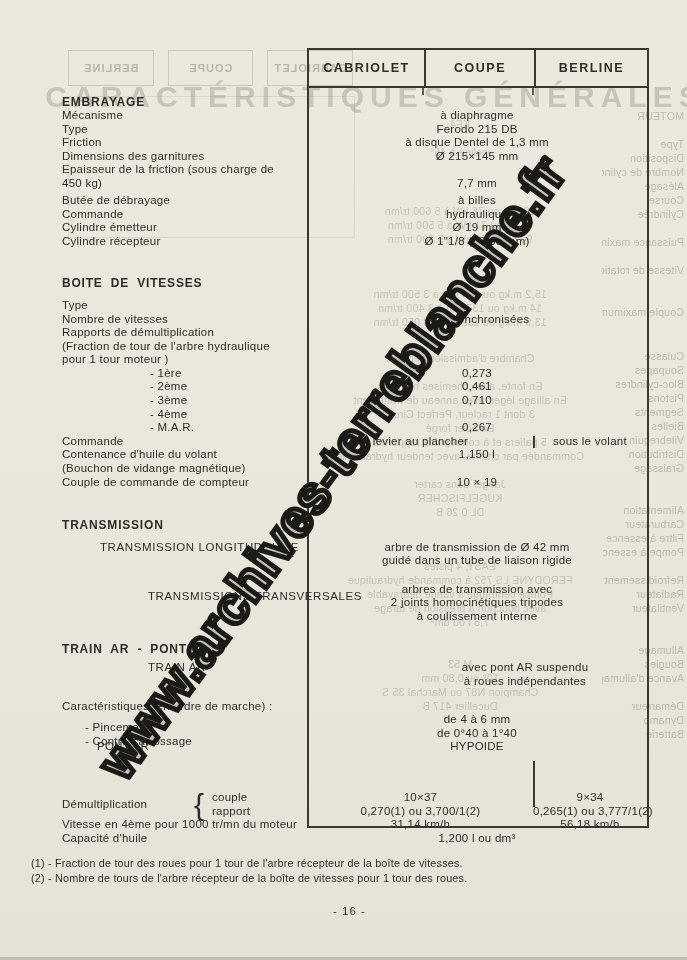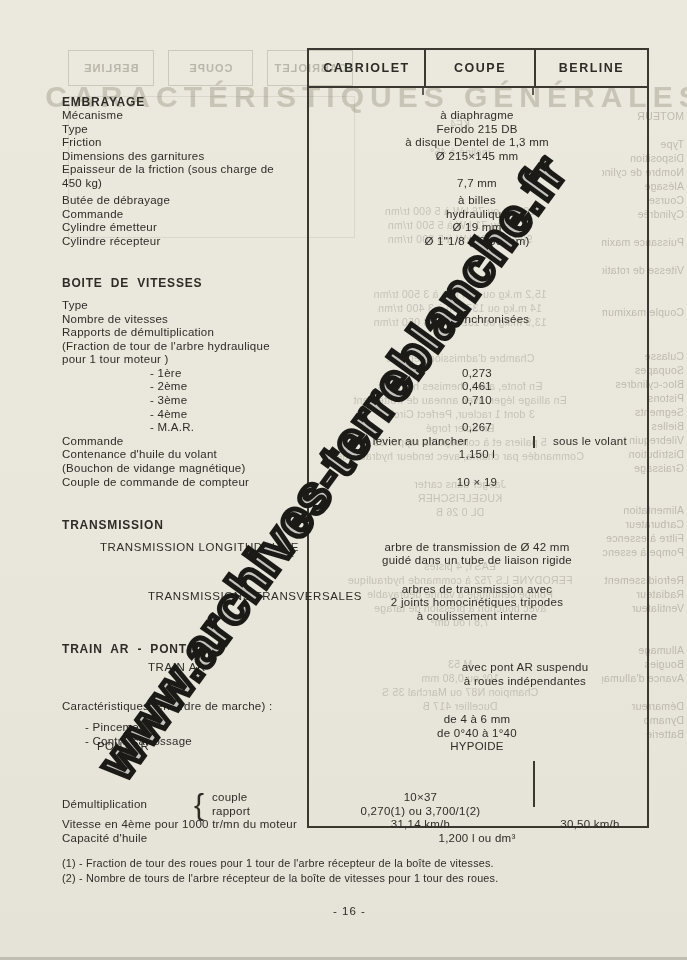--- a/index.html
+++ b/index.html
@@ -90,21 +90,21 @@
     color:rgba(235,233,225,0.82);
     -webkit-text-stroke:5px #1b1a16;
     text-shadow:0 0 1px #1b1a16; }
 
   
   .mt-t1 { margin-top:95px; }  .mt-rowsA { }
   .mt-butee { margin-top:3.4px; }
   .mt-t2 { margin-top:27.6px; } .mt-rowsB { margin-top:9px; }
   .mt-t3 { margin-top:28.6px; } .mt-long { margin-top:9px; } .mt-trans { margin-top:14.6px; }
   .mt-t4 { margin-top:19px; }  .mt-trainar { margin-top:5px;margin-left:48px; } .mt-carac { margin-top:11px; }
-  .mt-foot { margin-top:11px; }
+  .mt-foot { margin-top:11px;padding-left:31px; }
 </style>
 </head>
 <body>
 
 <div class="page">
 
   <div class="ghost-layer">
     <div class="g-title">CARACTÉRISTIQUES GÉNÉRALES</div>
     <div class="g-header">
       <div class="g-cell">CABRIOLET</div>
@@ -342,26 +342,30 @@
       <div class="dlbl">Démultiplication</div>
       <div class="brace">{</div>
       <div class="ditems">
         <div>couple</div>
         <div>rapport</div>
       </div>
       <div class="dcol dleft">
         <div>10×37</div>
         <div>0,270(1) ou 3,700/1(2)</div>
       </div>
+      <div class="dcol dright">
+        <div>9×34</div>
+        <div>0,265(1) ou 3,777/1(2)</div>
+      </div>
     </div>
 
     <div class="row">
       <div class="lbl">Vitesse en 4ème pour 1000 tr/mn du moteur</div>
       <div class="vall">31,14 km/h</div>
-      <div class="valr">30,50 km/h</div>
+      <div class="valr">56,18 km/h</div>
     </div>
     <div class="row">
       <div class="lbl">Capacité d'huile</div>
       <div class="val">1,200 l ou dm³</div>
     </div>
 
     <div class="footnotes mt-foot">
       <div>(1) - Fraction de tour des roues pour 1 tour de l'arbre récepteur de la boîte de vitesses.</div>
       <div>(2) - Nombre de tours de l'arbre récepteur de la boîte de vitesses pour 1 tour des roues.</div>
     </div>

